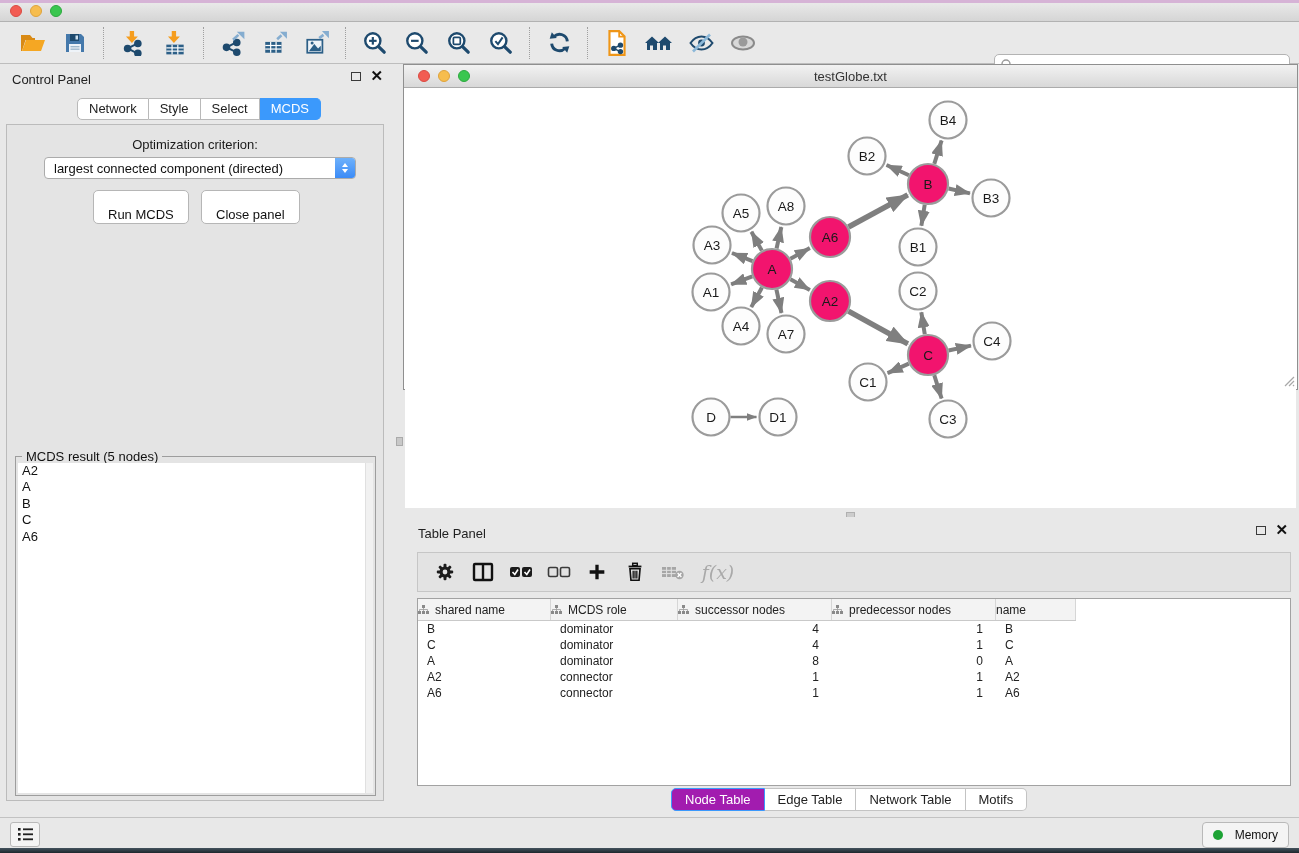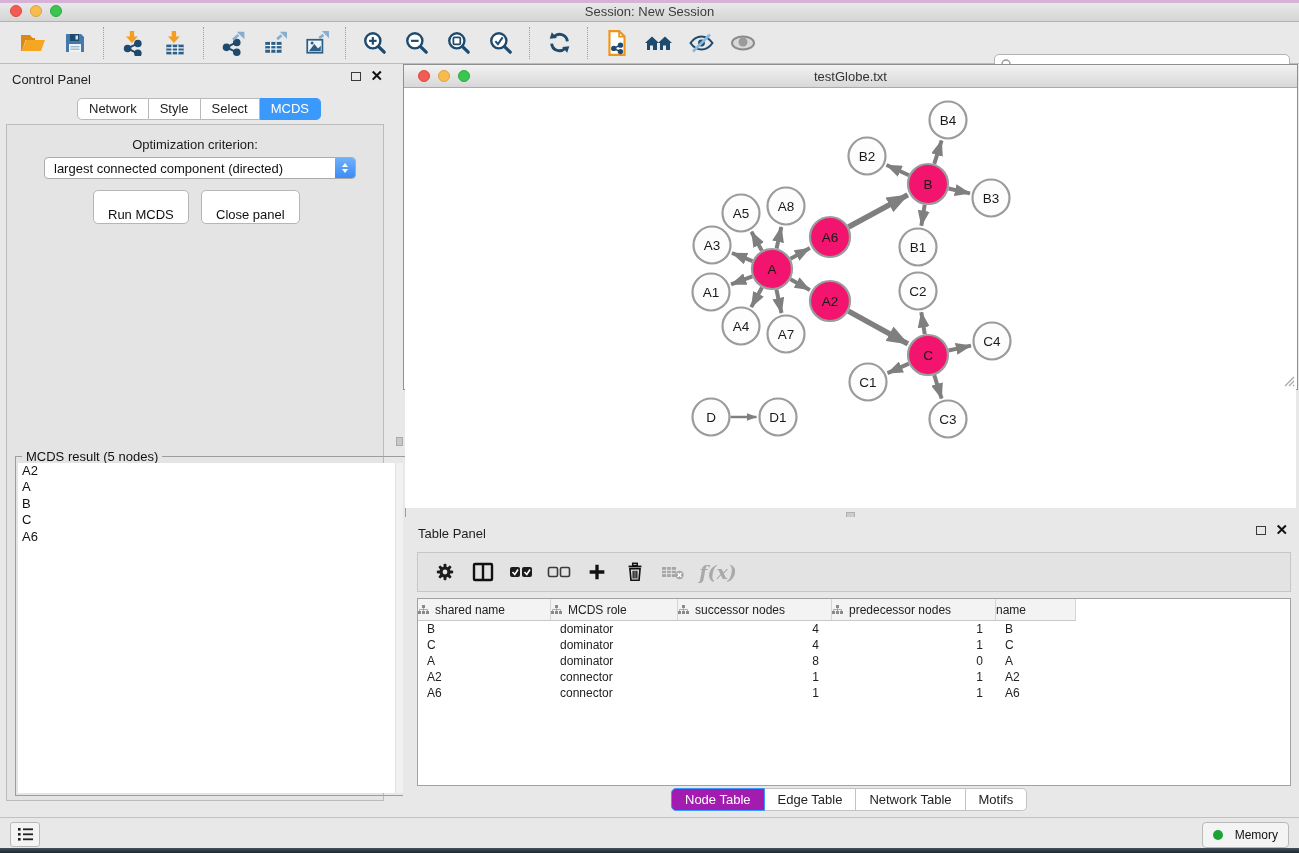--- a/index.html
+++ b/index.html
@@ -44,21 +44,21 @@
   .opt-label{position:absolute;left:0;width:100%;top:12px;text-align:center;font-size:13px;color:#1a1a1a;}
   .dropdown{position:absolute;left:37px;top:32px;width:312px;height:22px;background:#fff;
     border:1px solid #ababab;border-radius:4px;box-sizing:border-box;display:flex;align-items:center;}
   .dropdown .dd-text{flex:1;font-size:13px;padding-left:9px;color:#111;white-space:nowrap;}
   .dd-cap{width:20px;height:20px;background:linear-gradient(#6eb1fb,#3b8bf7);border-radius:0 3px 3px 0;
     display:flex;flex-direction:column;align-items:center;justify-content:center;gap:2px;}
   .dd-cap .up{width:0;height:0;border-left:3.5px solid transparent;border-right:3.5px solid transparent;border-bottom:4px solid #fff;}
   .dd-cap .dn{width:0;height:0;border-left:3.5px solid transparent;border-right:3.5px solid transparent;border-top:4px solid #fff;}
   .cp-btn{position:absolute;top:65px;height:23px;background:#fff;border:1px solid #b6b6b6;border-radius:5px;
     font-size:13px;font-family:inherit;color:#111;padding:16px 14px;}
-  .groupbox{position:absolute;left:8px;top:331px;width:359px;height:338px;border:1px solid #9d9d9d;padding-left:30px;}
+  .groupbox{position:absolute;left:8px;top:331px;width:359px;height:338px;border:1px solid #9d9d9d;}
   .groupbox .legend{position:absolute;left:6px;top:-8px;background:#e4e4e4;padding:0 4px;font-size:13px;color:#111;}
   .group-list{position:absolute;left:2px;top:6px;right:2px;bottom:2px;background:#fff;overflow:hidden;}
   .group-list .scroll{position:absolute;right:0;top:0;width:7px;height:100%;background:#f1f1f1;border-left:1px solid #e0e0e0;}
   .glist-item{font-size:13px;line-height:16.4px;padding-left:4px;color:#111;}
 
   
   .netframe{left:403px;top:64px;width:895px;height:326px;background:#fff;border:1px solid #8f8f8f;box-sizing:border-box;}
   .netframe .fhead{position:absolute;left:0;top:0;width:100%;height:23px;
     background:linear-gradient(#f2f2f2,#d8d8d8);border-bottom:1px solid #ababab;box-sizing:border-box;}
   .netframe .ftitle{position:absolute;left:0;right:0;top:4px;text-align:center;font-size:13px;color:#333;}
@@ -102,21 +102,20 @@
 </head>
 <body>
 
 <div class="abs titlebar">
   <div class="purple"></div>
   <div class="lights">
     <span class="light red"></span>
     <span class="light yellow"></span>
     <span class="light green"></span>
   </div>
-  <div class="title">Session: New Session</div>
 </div>
 
 <div class="abs toolbar">
   <button class="tbtn">
     <svg width="28" height="24" viewBox="0 0 28 24">
       <path d="M2 4h9l2.5 3H16v2H6.5L3 20H2z" fill="#d98a14"></path>
       <path d="M7 9h19l-4 11H3z" fill="#f5a723"></path>
     </svg>
   </button>
   <button class="tbtn">
@@ -469,21 +468,21 @@
           <line x1="6.6" y1="5" x2="6.6" y2="15"></line>
             <line x1="11.3" y1="5" x2="11.3" y2="15"></line>
         </g>
         <circle cx="19.5" cy="13" r="4.2" fill="#a6a6a6"></circle>
         <g stroke="#fff" stroke-width="1.4">
             <line x1="17.6" y1="11.1" x2="21.4" y2="14.9"></line>
             <line x1="21.4" y1="11.1" x2="17.6" y2="14.9"></line>
           </g>
       </svg>
     </button>
-    <button class="ttbtn" style="width:52px;font-weight:bold;">
+    <button class="ttbtn" style="width:52px;">
       <span class="fx">f(x)</span>
     </button>
   </div>
   <div class="ttable">
     <div class="thead" id="table-head">
         <div class="th" style="width: 133px;">
           <svg width="11" height="10" viewBox="0 0 11 10">
             <g fill="#8a8a8a">
               <rect x="4" y="0" width="3" height="3"></rect>
               <rect x="0" y="6" width="3" height="3"></rect>

